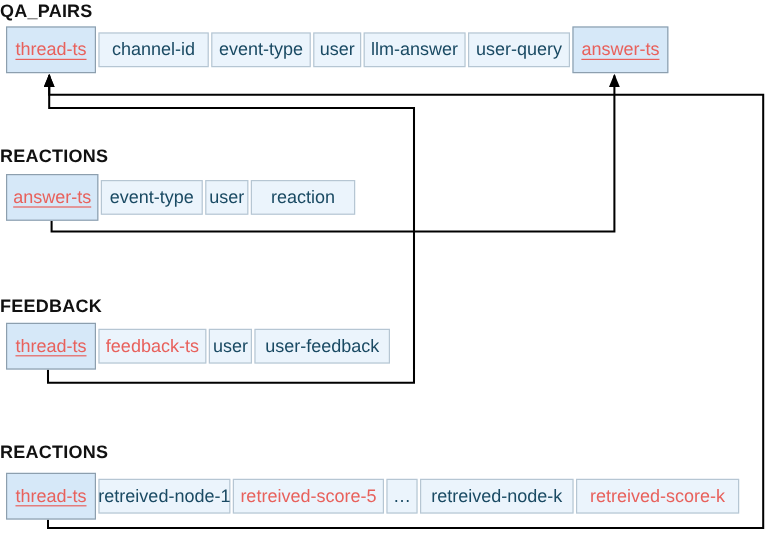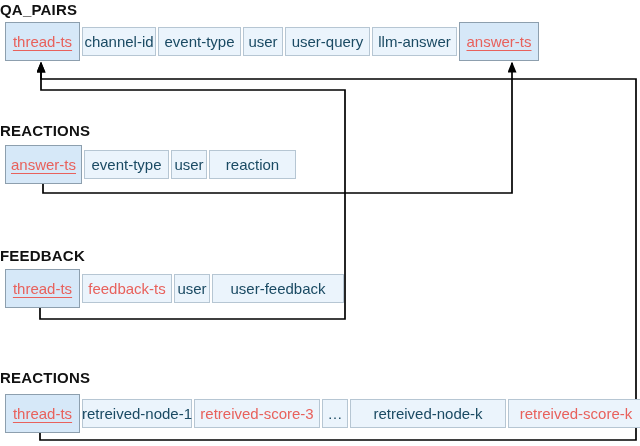--- a/index.html
+++ b/index.html
@@ -44,54 +44,54 @@
     </defs>
   <polyline points="43,184 43,193 512,193 512,63" class="connector" marker-end="url(#arrowhead)"></polyline>
       <polyline points="40,308 40,319 345,319 345,90 41,90 41,63" class="connector" marker-end="url(#arrowhead)"></polyline>
       <polyline points="40,433 40,440 636,440 636,79 41,79 41,63" class="connector" marker-end="url(#arrowhead)"></polyline>
     </svg>
 
   <section>
     <h2 class="title" style="top:1px">QA_PAIRS</h2>
     <div class="row" style="top:22px">
       <div class="cell key" style="width:75px">thread-ts</div>
-      <div class="cell" style="width:74px">channel-id</div>
+      <div class="cell" style="width:92px">channel-id</div>
       <div class="cell" style="width:83px">event-type</div>
       <div class="cell" style="width:40px">user</div>
+      <div class="cell" style="width:85px">llm-answer</div>
       <div class="cell" style="width:85px">user-query</div>
-      <div class="cell" style="width:85px">llm-answer</div>
       <div class="cell key" style="width:80px">answer-ts</div>
     </div>
   </section>
 
   <section>
     <h2 class="title" style="top:122px">REACTIONS</h2>
     <div class="row" style="top:145px">
       <div class="cell key" style="width:77px">answer-ts</div>
       <div class="cell" style="width:85px">event-type</div>
       <div class="cell" style="width:36px">user</div>
       <div class="cell" style="width:87px">reaction</div>
     </div>
   </section>
 
   <section>
     <h2 class="title" style="top:247px">FEEDBACK</h2>
     <div class="row" style="top:269px">
       <div class="cell key" style="width:75px">thread-ts</div>
       <div class="cell red" style="width:90px">feedback-ts</div>
       <div class="cell" style="width:36px">user</div>
-      <div class="cell" style="width:132px">user-feedback</div>
+      <div class="cell" style="width:113px">user-feedback</div>
     </div>
   </section>
 
   <section>
     <h2 class="title" style="top:369px">REACTIONS</h2>
     <div class="row" style="top:394px">
       <div class="cell key" style="width:75px">thread-ts</div>
       <div class="cell" style="width:110px">retreived-node-1</div>
-      <div class="cell red" style="width:126px">retreived-score-3</div>
+      <div class="cell red" style="width:126px">retreived-score-5</div>
       <div class="cell" style="width:26px">…</div>
-      <div class="cell" style="width:156px">retreived-node-k</div>
+      <div class="cell" style="width:128px">retreived-node-k</div>
       <div class="cell red" style="width:136px">retreived-score-k</div>
     </div>
   </section>
 
 </div>
 
 </body></html>

